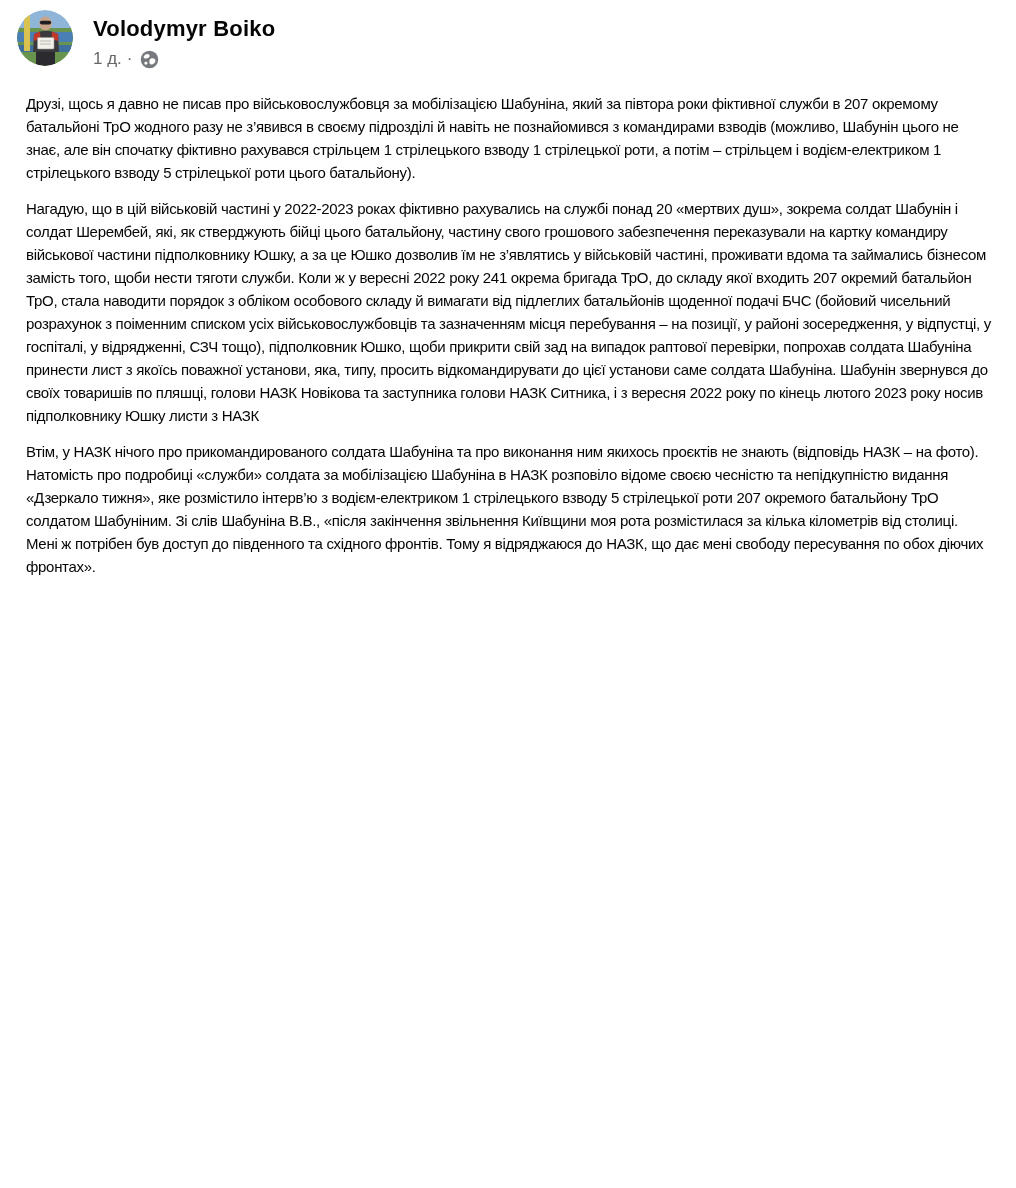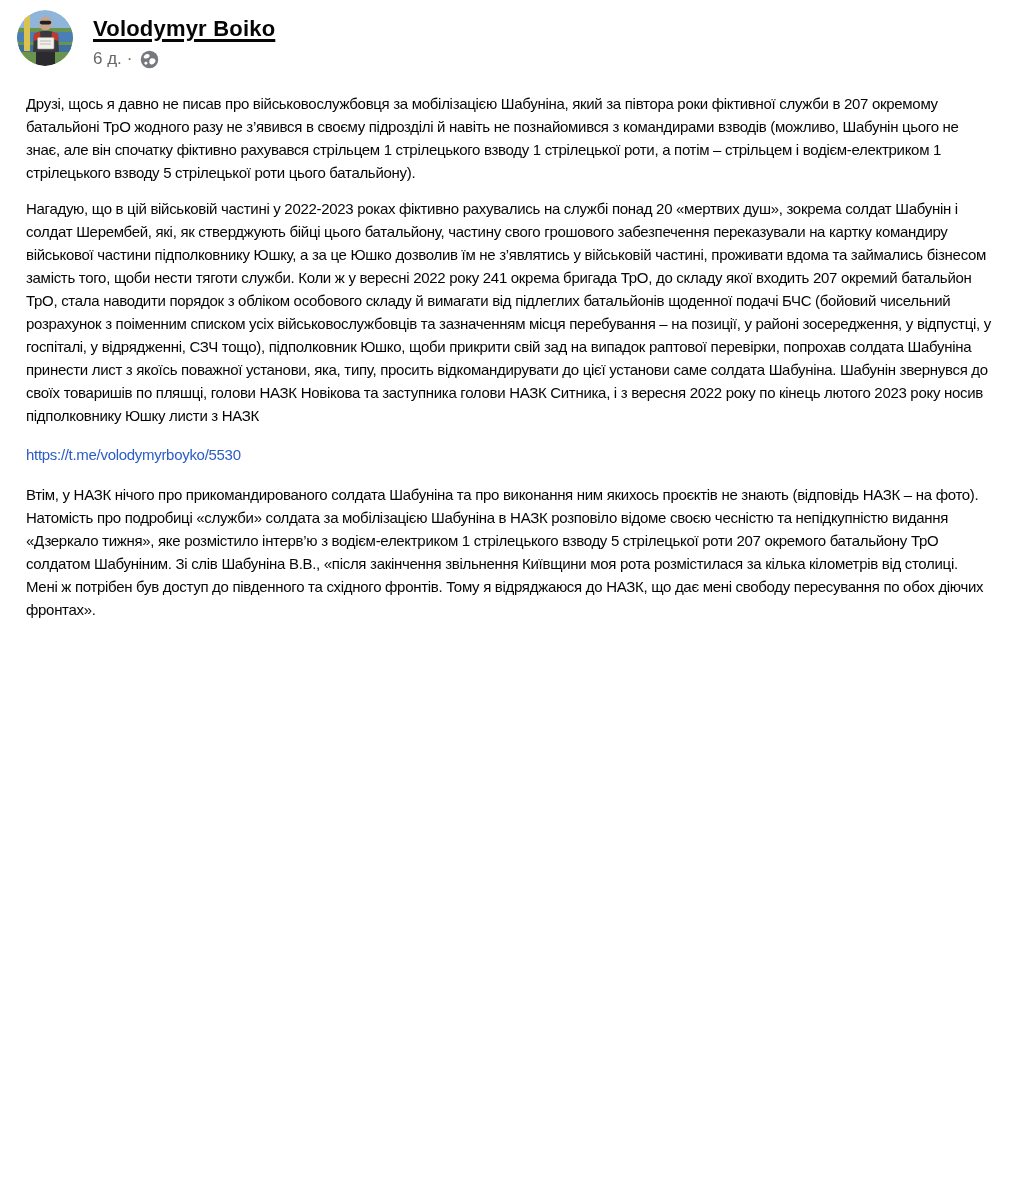--- a/index.html
+++ b/index.html
@@ -27,21 +27,20 @@
     overflow: hidden;
     cursor: pointer;
   }
   .avatar svg { display: block; }
   .header-text { margin-left: 77px; padding-top: 8px; }
   .author-name {
     display: inline-block;
     font-size: 22px;
     font-weight: 700;
     color: var(--text, #050505);
-    text-decoration: underline;
     text-decoration-thickness: 2.5px;
     text-underline-offset: 3px;
     cursor: pointer;
     letter-spacing: 0.2px;
   }
   .meta-row {
     margin-top: 7px;
     display: flex;
     align-items: center;
     gap: 5px;
@@ -95,34 +94,33 @@
           <rect x="22.8" y="10.8" width="11.4" height="3.6" rx="1.8" fill="#1f1f23"></rect>
           <rect x="20.5" y="27.5" width="16.5" height="11.5" rx="1" fill="#f2f0ea" stroke="#9a9a92" stroke-width="0.6"></rect>
           <line x1="23" y1="31" x2="34" y2="31" stroke="#b9b9b0" stroke-width="1"></line>
           <line x1="23" y1="34" x2="34" y2="34" stroke="#b9b9b0" stroke-width="1"></line>
         </g>
       </svg>
     </div>
     <div class="header-text">
       <a class="author-name">Volodymyr Boiko</a>
       <div class="meta-row">
-        <span class="timestamp">6 д.</span>
+        <span class="timestamp">1 д.</span>
         <span class="meta-sep">·</span>
         <span class="globe-wrap">
           <svg width="19" height="19" viewBox="0 0 20 20" aria-hidden="true">
             <circle cx="10" cy="10" r="9.2" fill="#75787c"></circle>
             <path d="M3.8 7.2 C4.8 4.4 8.1 3.3 9.7 4.9 C10.9 6.1 9.8 8.1 7.6 8.8 C5.4 9.5 3.8 8.8 3.8 7.2 Z" fill="#ffffff"></path>
             <path d="M11 9.2 C13.7 8.1 16.4 9.3 16.3 11.4 C16.2 14 13 16.1 11 15 C9.4 14.1 9.5 10.3 11 9.2 Z" fill="#ffffff"></path>
             <path d="M5.2 12.6 C6.4 12 8 12.6 7.9 13.9 C7.8 15.2 6 15.9 5.1 15 C4.4 14.3 4.4 13.1 5.2 12.6 Z" fill="#ffffff"></path>
           </svg>
         </span>
       </div>
     </div>
   </header>
 
   <div class="post-body">
     <p>Друзі, щось я давно не писав про військовослужбовця за мобілізацією Шабуніна, який за півтора роки фіктивної служби в 207 окремому батальйоні ТрО жодного разу не з’явився в своєму підрозділі й навіть не познайомився з командирами взводів (можливо, Шабунін цього не знає, але він спочатку фіктивно рахувався стрільцем 1 стрілецького взводу 1 стрілецької роти, а потім – стрільцем і водієм-електриком 1 стрілецького взводу 5 стрілецької роти цього батальйону).</p>
     <p>Нагадую, що в цій військовій частині у 2022-2023 роках фіктивно рахувались на службі понад 20 «мертвих душ», зокрема солдат Шабунін і солдат Шерембей, які, як стверджують бійці цього батальйону, частину свого грошового забезпечення переказували на картку командиру військової частини підполковнику Юшку, а за це Юшко дозволив їм не з’являтись у військовій частині, проживати вдома та займались бізнесом замість того, щоби нести тяготи служби. Коли ж у вересні 2022 року 241 окрема бригада ТрО, до складу якої входить 207 окремий батальйон ТрО, стала наводити порядок з обліком особового складу й вимагати від підлеглих батальйонів щоденної подачі БЧС (бойовий чисельний розрахунок з поіменним списком усіх військовослужбовців та зазначенням місця перебування – на позиції, у районі зосередження, у відпустці, у госпіталі, у відрядженні, СЗЧ тощо), підполковник Юшко, щоби прикрити свій зад на випадок раптової перевірки, попрохав солдата Шабуніна принести лист з якоїсь поважної установи, яка, типу, просить відкомандирувати до цієї установи саме солдата Шабуніна. Шабунін звернувся до своїх товаришів по пляшці, голови НАЗК Новікова та заступника голови НАЗК Ситника, і з вересня 2022 року по кінець лютого 2023 року носив підполковнику Юшку листи з НАЗК</p>
-    <p class="link-line"><a class="post-link">https://t.me/volodymyrboyko/5530</a></p>
     <p>Втім, у НАЗК нічого про прикомандированого солдата Шабуніна та про виконання ним якихось проєктів не знають (відповідь НАЗК – на фото). Натомість про подробиці «служби» солдата за мобілізацією Шабуніна в НАЗК розповіло відоме своєю чесністю та непідкупністю видання «Дзеркало тижня», яке розмістило інтерв’ю з водієм-електриком 1 стрілецького взводу 5 стрілецької роти 207 окремого батальйону ТрО солдатом Шабуніним. Зі слів Шабуніна В.В., «після закінчення звільнення Київщини моя рота розмістилася за кілька кілометрів від столиці. Мені ж потрібен був доступ до південного та східного фронтів. Тому я відряджаюся до НАЗК, що дає мені свободу пересування по обох діючих фронтах».</p>
   </div>
 
 </div>
 
 </body></html>

